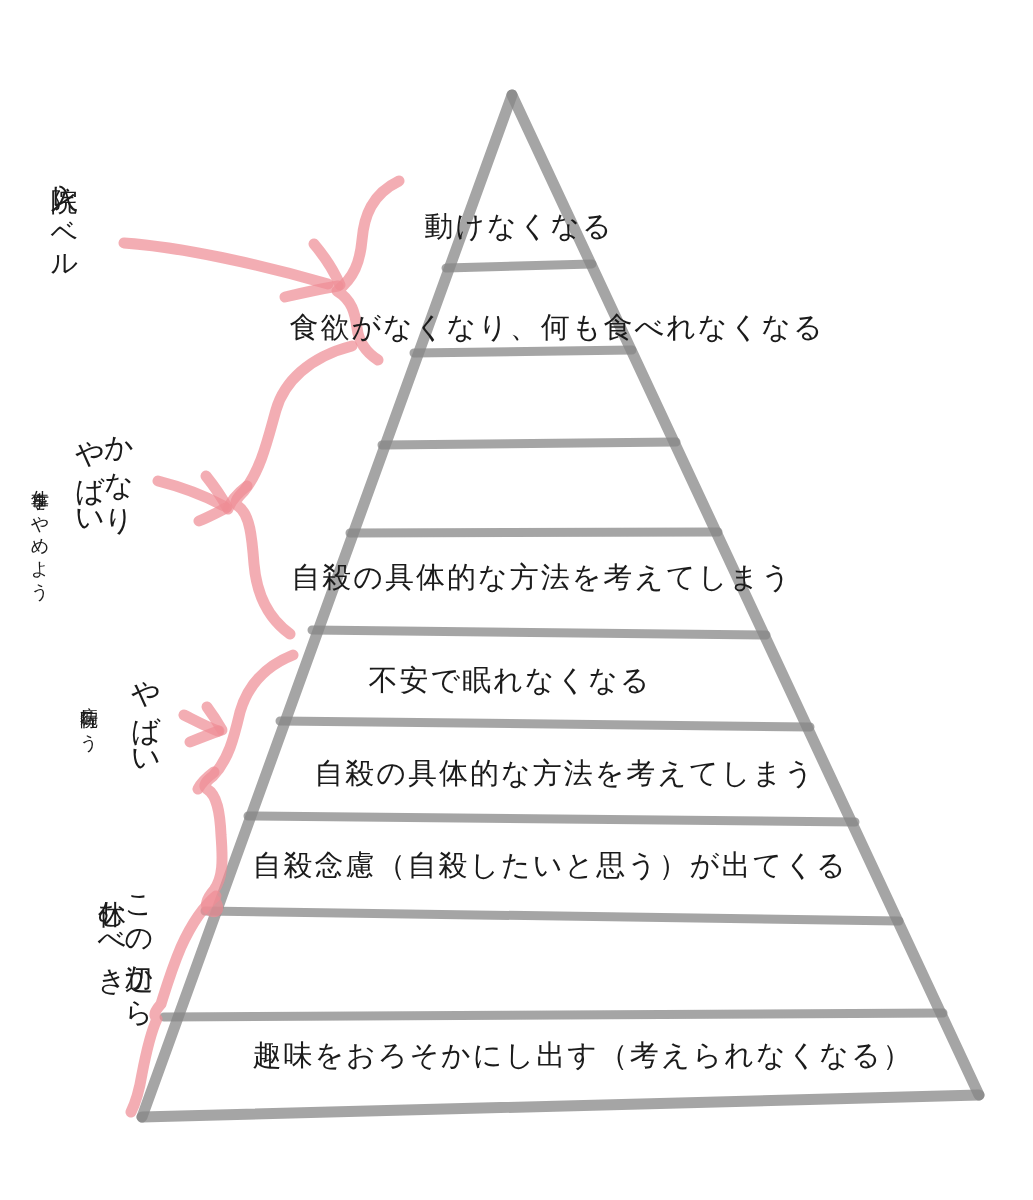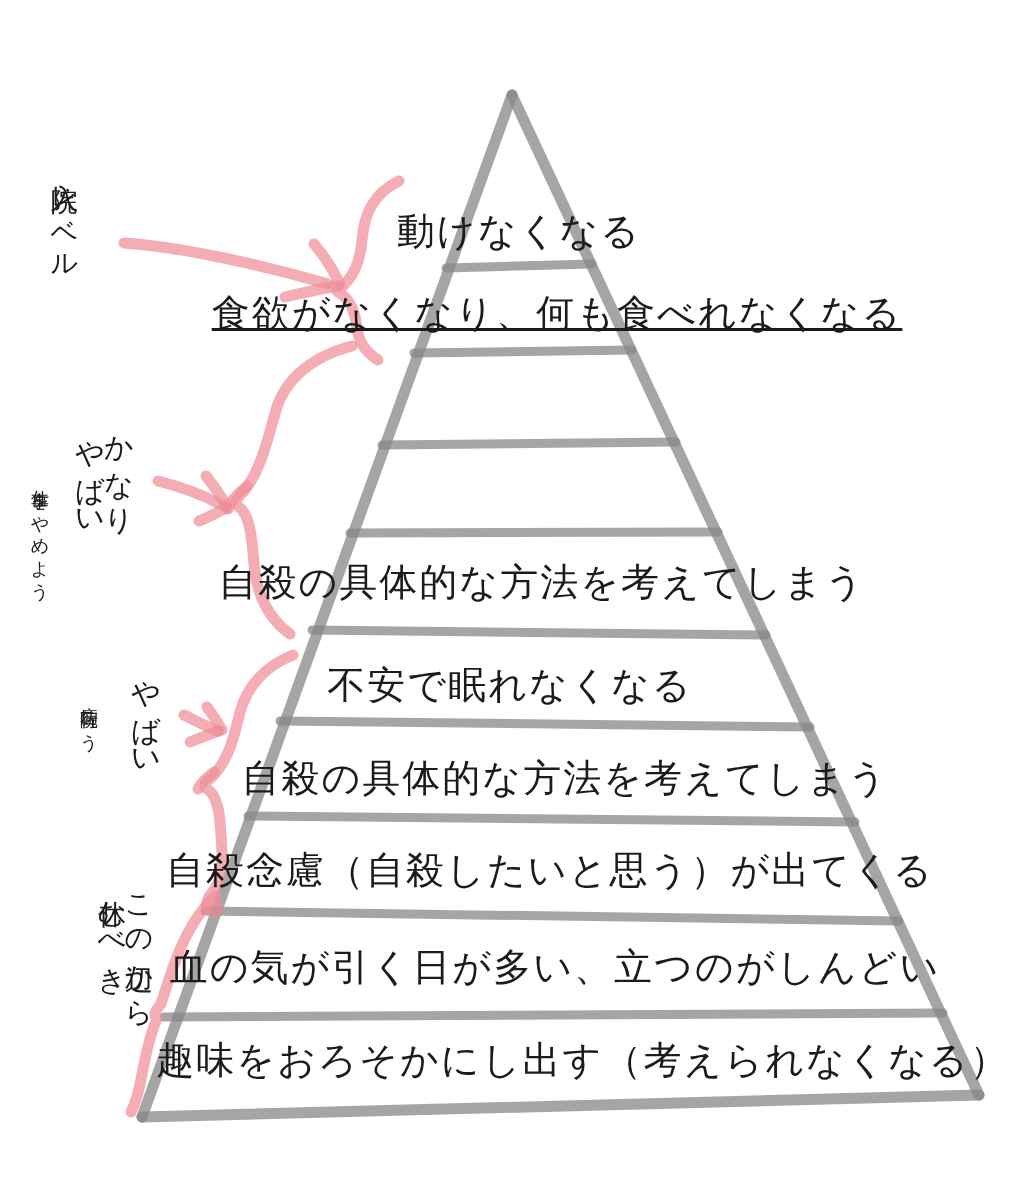--- a/index.html
+++ b/index.html
@@ -3,21 +3,21 @@
 <meta charset="utf-8">
 <style>
   html,body { margin:0; padding:0; background:#ffffff; }
   .stage {
     position:relative; width:1033px; height:1200px; background:#ffffff;
     font-family:"DejaVu Sans", sans-serif; overflow:hidden;
   }
   svg.layer { position:absolute; left:0; top:0; width:1033px; height:1200px; }
   .tier {
     position:absolute; transform:translateX(-50%);
-    font-size:38px; letter-spacing:2px; line-height:1.15;
+    font-size:29px; letter-spacing:2px; line-height:1.15;
     color:#1b1b1b; white-space:nowrap; font-weight:500;
   }
   .vtext {
     position:absolute; writing-mode:vertical-rl; text-orientation:mixed;
     color:#1b1b1b; white-space:nowrap; font-weight:500; line-height:1.05;
   }
   .ann-big   { font-size:27px; letter-spacing:3px; }
   .ann-mid   { font-size:29px; letter-spacing:2px; }
   .ann-note  { font-size:18px; letter-spacing:2px; }
 </style>
@@ -66,26 +66,25 @@
 
       <path d="M184,715 C196,721 207,727 218,731"></path>
       <path d="M207,707 C213,715 218,723 222,730"></path>
       <path d="M190,742 C200,738 210,734 219,731"></path>
 
       <path d="M216,896 C204,906 191,925 181,947 C172,968 166,988 161,1004 C155,1011 153,1015 157,1019 C151,1032 146,1053 142,1074 C139,1092 135,1104 131,1112"></path>
     </g>
   </svg>
 
   <div class="tier" style="left:519px; top:210px;">動けなくなる</div>
-  <div class="tier" style="left:557px; top:292px;text-decoration:underline;">食欲がなくなり、何も食べれなくなる</div>
+  <div class="tier" style="left:557px; top:311px;">食欲がなくなり、何も食べれなくなる</div>
   <div class="tier" style="left:542px; top:561px;">自殺の具体的な方法を考えてしまう</div>
   <div class="tier" style="left:565px; top:757px;">自殺の具体的な方法を考えてしまう</div>
   <div class="tier" style="left:510px; top:664px;">不安で眠れなくなる</div>
   <div class="tier" style="left:550px; top:849px;">自殺念慮（自殺したいと思う）が出てくる</div>
-  <div class="tier" style="left:555px; top:946px;">血の気が引く日が多い、立つのがしんどい</div>
   <div class="tier" style="left:583px; top:1039px;">趣味をおろそかにし出す（考えられなくなる）</div>
 
   <div class="vtext ann-big" style="left:50px; top:162px;">入院レベル</div>
 
   <div class="vtext ann-mid" style="left:104px; top:416px;">かなり</div>
   <div class="vtext ann-mid" style="left:75px; top:420px;">やばい</div>
   <div class="vtext ann-note" style="left:30px; top:476px;">仕事をやめよう</div>
 
   <div class="vtext ann-mid" style="left:131px; top:660px;">やばい</div>
   <div class="vtext ann-note" style="left:79px; top:693px;">病院行こう</div>

